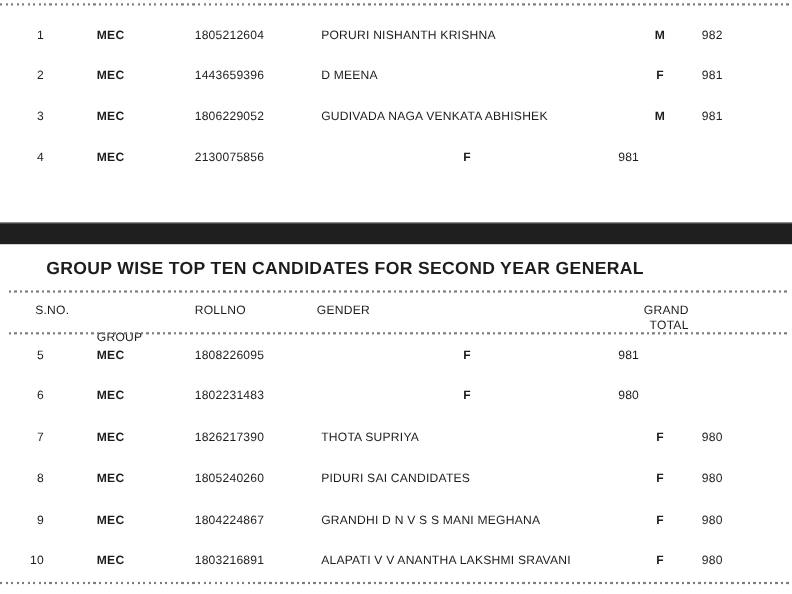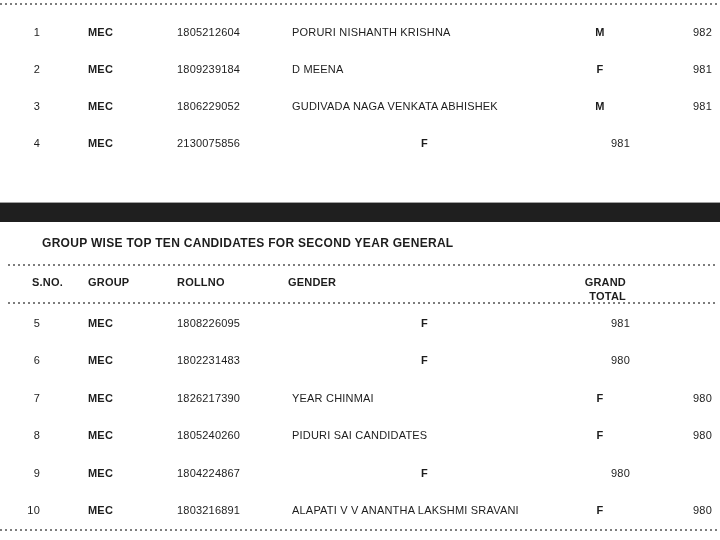--- a/index.html
+++ b/index.html
@@ -17,38 +17,38 @@
   .dot-mid1   { left:8px; right:4px; top:264px; }
   .dot-mid2   { left:8px; right:4px; top:302px; }
   .dot-bottom { left:0; right:0; top:529px; }
 
   .separator-bar {
     position:absolute; left:0; right:0; top:202px; height:20px;
     background:#1f1f1f; border-top:1px solid #a0a0a0; box-sizing:border-box;
   }
   .section-title {
     position:absolute; left:42px; top:236px;
-    font-weight:bold; font-size:12px; letter-spacing:0.3px; white-space:nowrap;
+    font-weight:bold; font-size:16px; letter-spacing:0.3px; white-space:nowrap;
   }
   .row, .hrow {
     position:absolute; left:0; width:720px; height:14px; line-height:14px;
     display:grid; grid-template-columns:62px 115px 110px 275px 76px 82px;
     white-space:nowrap;
   }
-  .hrow { top:275px; height:28px; font-weight:bold; }
+  .hrow { top:275px; height:28px; font-weight:normal; }
   .c { overflow:visible; }
   .sno    { text-align:right; padding-right:22px; }
   .group  { padding-left:26px; font-weight:bold; }
   .rollno { padding-left:0; }
   .cname  { padding-left:5px; }
   .gender { text-align:center; font-weight:bold; }
-  .total  { text-align:right; padding-right:8px; }
+  .total  { text-align:left; padding-right:8px; }
 
   .h-sno    { padding-left:32px; text-align:left; }
-  .h-group  { padding-left:26px; }
+  .h-group  { padding-left:26px;margin-top:25px; }
   .h-rollno { padding-left:0; }
   .h-cname  { padding-left:0; }
   .h-gender { padding-left:1px; }
   .h-grand  { text-align:right; padding-right:12px; line-height:14px; }
 </style>
 </head>
 <body>
 
 <div class="page">
 
@@ -58,21 +58,21 @@
     <div class="c sno">1</div>
     <div class="c group">MEC</div>
     <div class="c rollno">1805212604</div>
     <div class="c cname">PORURI NISHANTH KRISHNA</div>
     <div class="c gender">M</div>
     <div class="c total">982</div>
   </div>
   <div class="row" style="top:62px">
     <div class="c sno">2</div>
     <div class="c group">MEC</div>
-    <div class="c rollno">1809239184</div>
+    <div class="c rollno">1443659396</div>
     <div class="c cname">D MEENA</div>
     <div class="c gender">F</div>
     <div class="c total">981</div>
   </div>
   <div class="row" style="top:99px">
     <div class="c sno">3</div>
     <div class="c group">MEC</div>
     <div class="c rollno">1806229052</div>
     <div class="c cname">GUDIVADA NAGA VENKATA ABHISHEK</div>
     <div class="c gender">M</div>
@@ -116,36 +116,37 @@
     <div class="c sno">6</div>
     <div class="c group">MEC</div>
     <div class="c rollno">1802231483</div>
     <div class="c gender">F</div>
     <div class="c total">980</div>
   </div>
   <div class="row" style="top:391px">
     <div class="c sno">7</div>
     <div class="c group">MEC</div>
     <div class="c rollno">1826217390</div>
-    <div class="c cname">YEAR CHINMAI</div>
+    <div class="c cname">THOTA SUPRIYA</div>
     <div class="c gender">F</div>
     <div class="c total">980</div>
   </div>
   <div class="row" style="top:428px">
     <div class="c sno">8</div>
     <div class="c group">MEC</div>
     <div class="c rollno">1805240260</div>
     <div class="c cname">PIDURI SAI CANDIDATES</div>
     <div class="c gender">F</div>
     <div class="c total">980</div>
   </div>
   <div class="row" style="top:466px">
     <div class="c sno">9</div>
     <div class="c group">MEC</div>
     <div class="c rollno">1804224867</div>
+    <div class="c cname">GRANDHI D N V S S MANI MEGHANA</div>
     <div class="c gender">F</div>
     <div class="c total">980</div>
   </div>
   <div class="row" style="top:503px">
     <div class="c sno">10</div>
     <div class="c group">MEC</div>
     <div class="c rollno">1803216891</div>
     <div class="c cname">ALAPATI V V ANANTHA LAKSHMI SRAVANI</div>
     <div class="c gender">F</div>
     <div class="c total">980</div>

